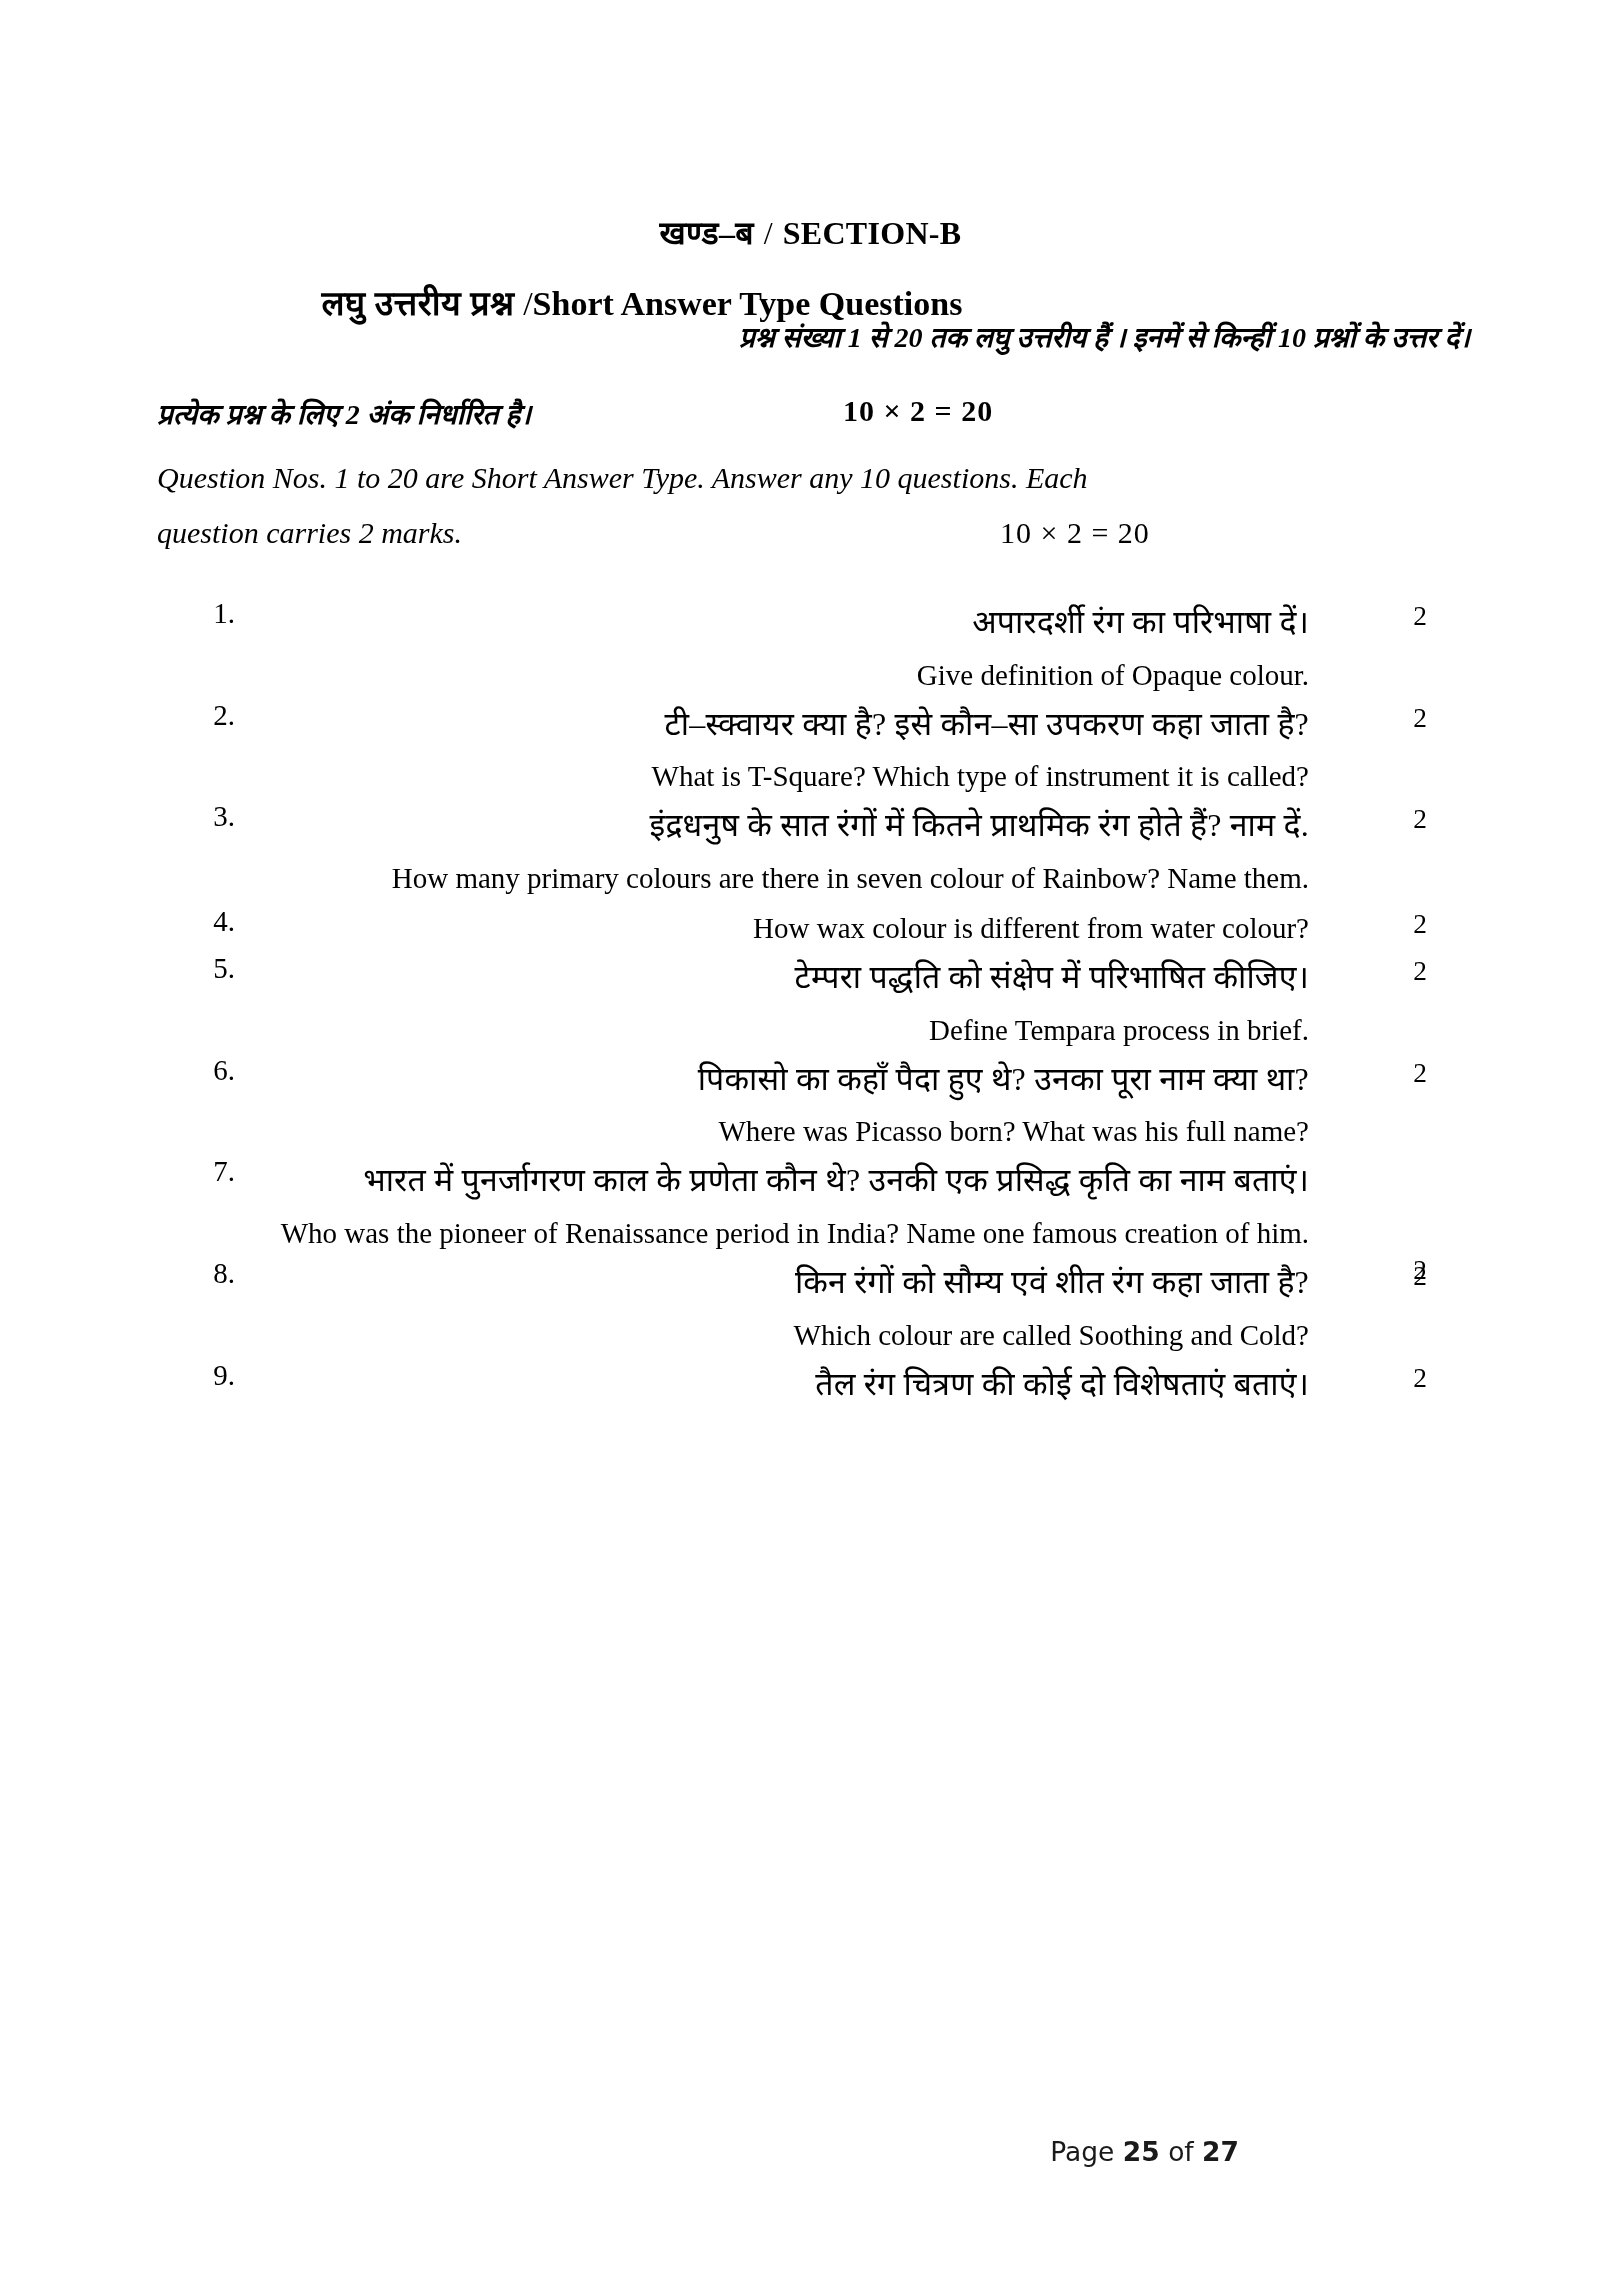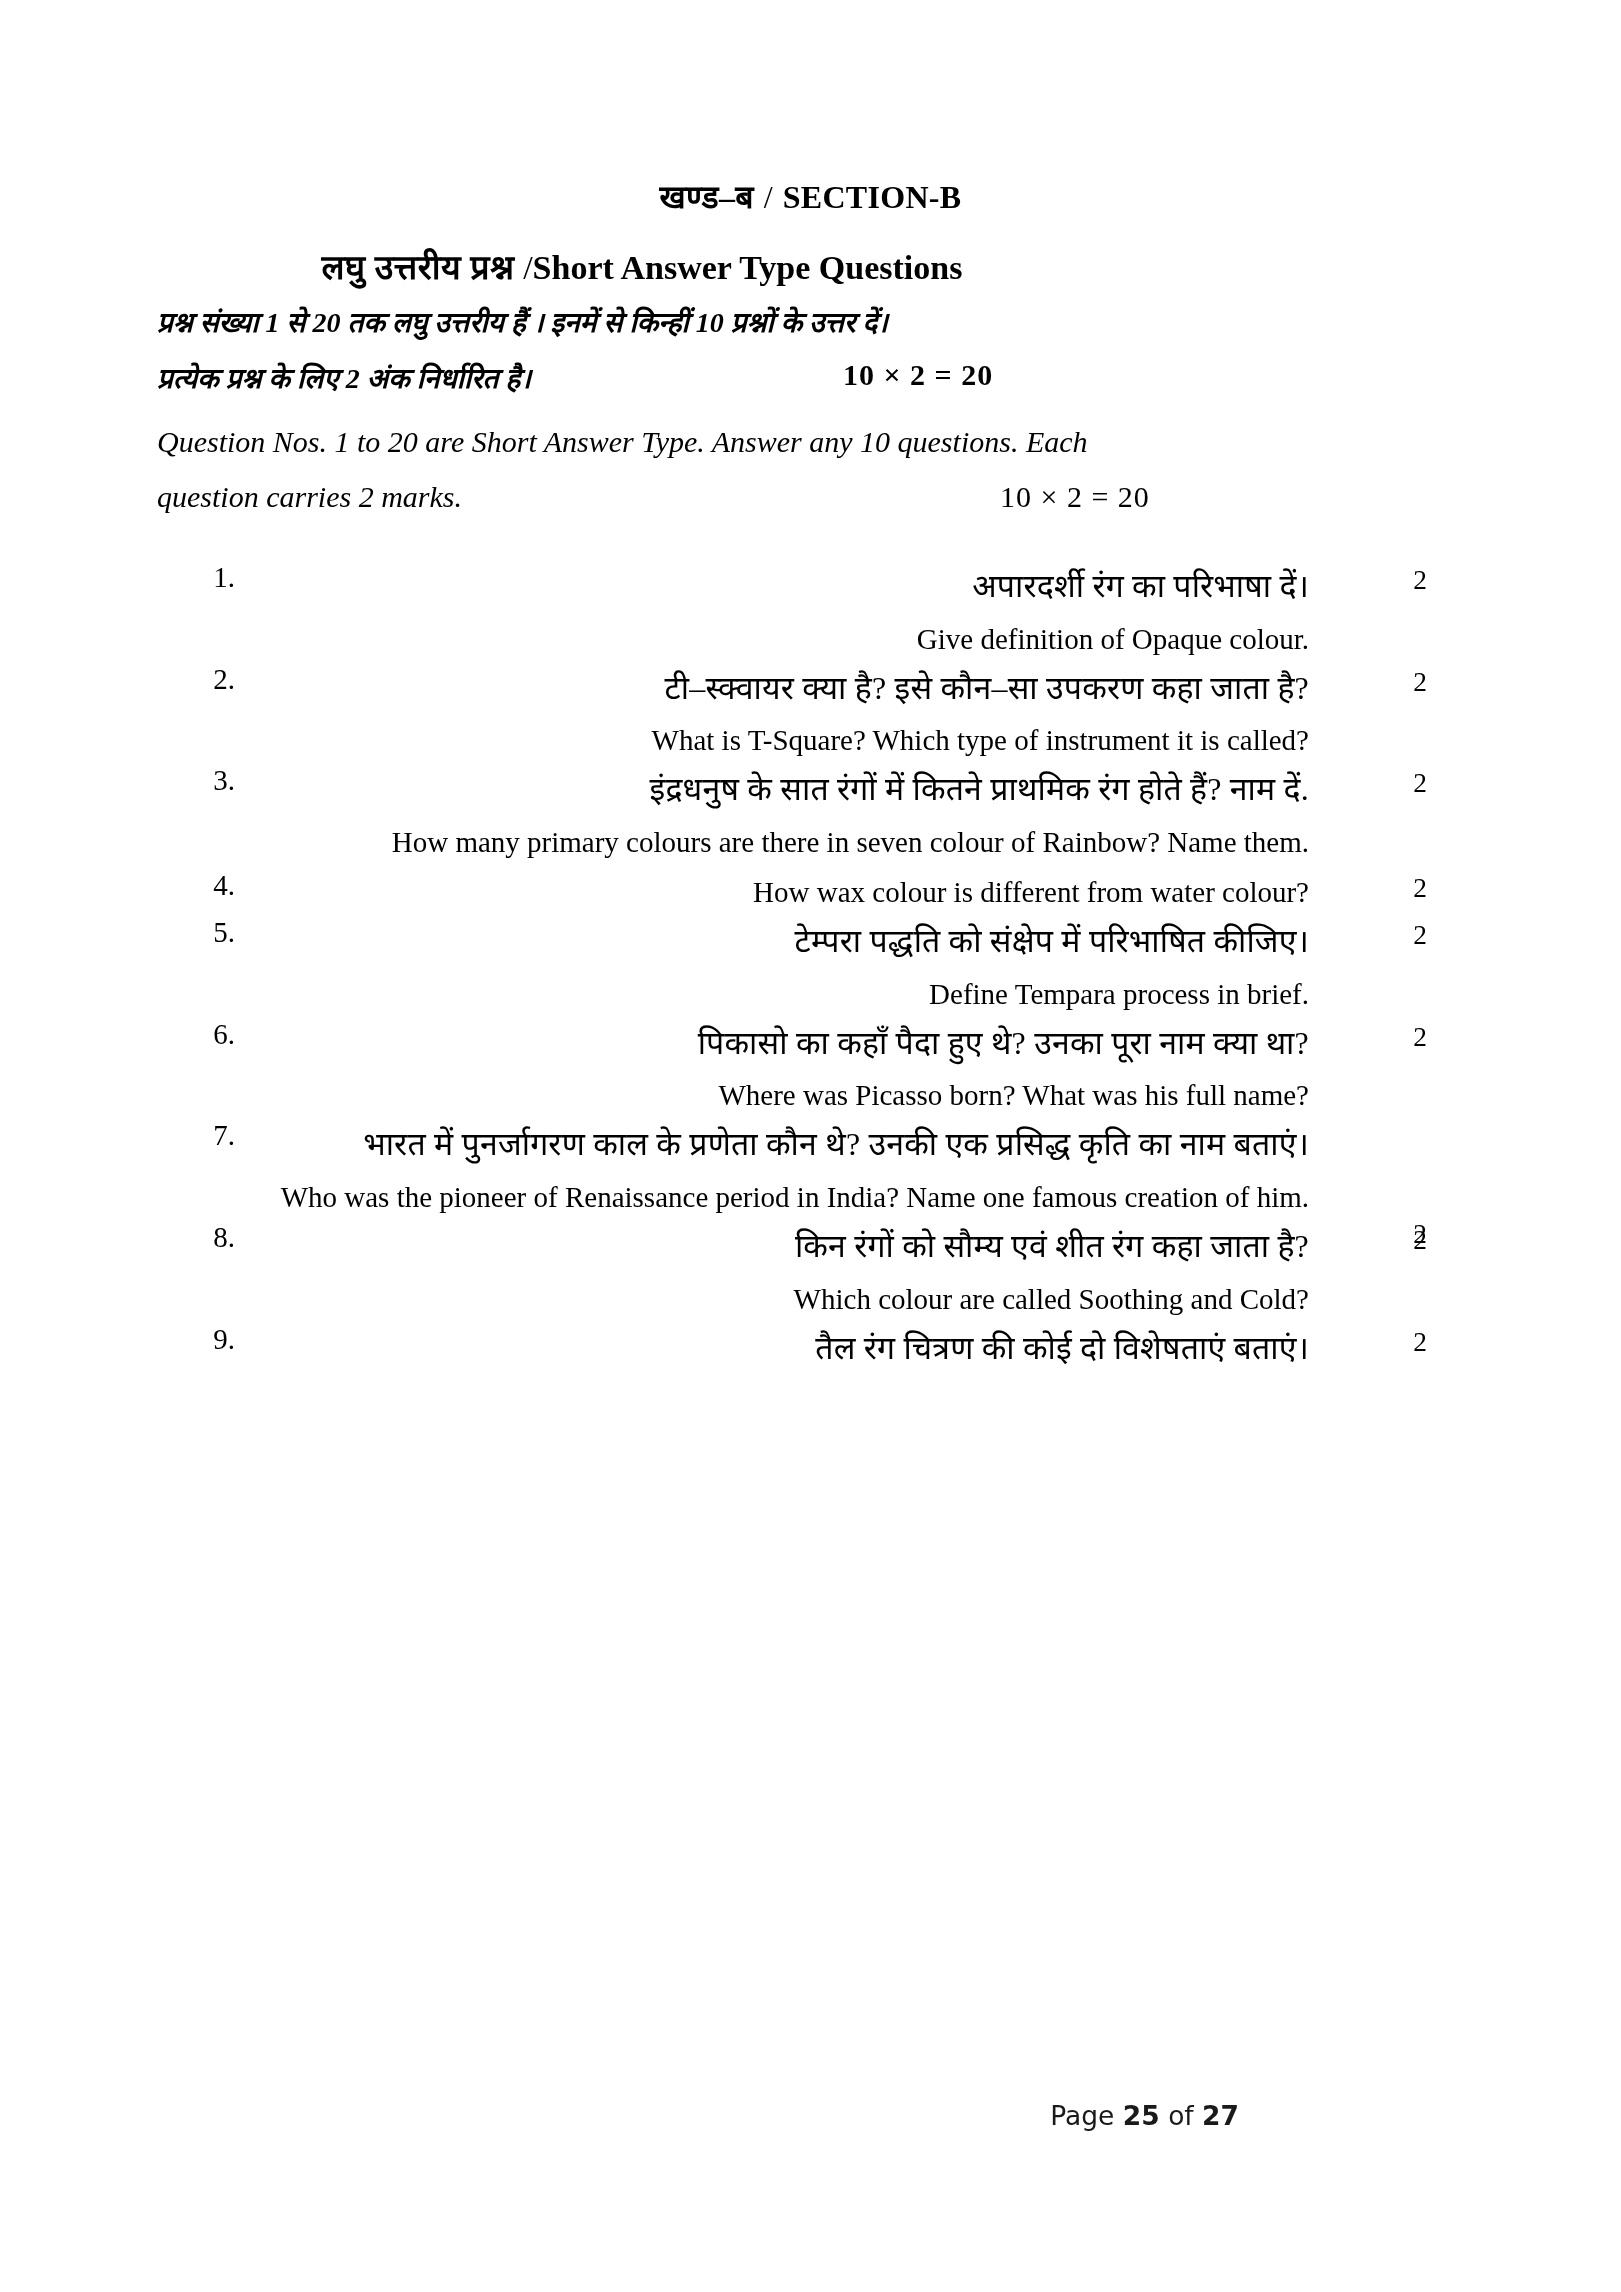--- a/index.html
+++ b/index.html
@@ -13,20 +13,21 @@
     font-family: "Liberation Serif", "DejaVu Serif", serif;
     color: #000000;
     position: relative;
     overflow: hidden;
   }
 
   .page {
     position: absolute;
     inset: 0;
     padding: 0;
+    margin-top: 36px;
   }
 
   
   .section-head {
     position: absolute;
     top: 174px;
     left: 0;
     width: 1621px;
     text-align: center;
     font-size: 32px;
@@ -50,21 +51,21 @@
 
   
   .instr-hi {
     position: absolute;
     left: 157px;
     width: 1313px;
     font-style: italic;
     font-weight: bold;
     font-size: 28px;
   }
-  .instr-hi-1 { top: 302px; }
+  .instr-hi-1 { top: 281px; text-align: right; }
   .instr-hi-2 { top: 358px; }
 
   .instr-hi-2 .marks-inline {
     position: absolute;
     left: 686px;
     top: 0;
     font-size: 30px;
     font-style: normal;
     font-weight: bold;
     letter-spacing: 1px;

